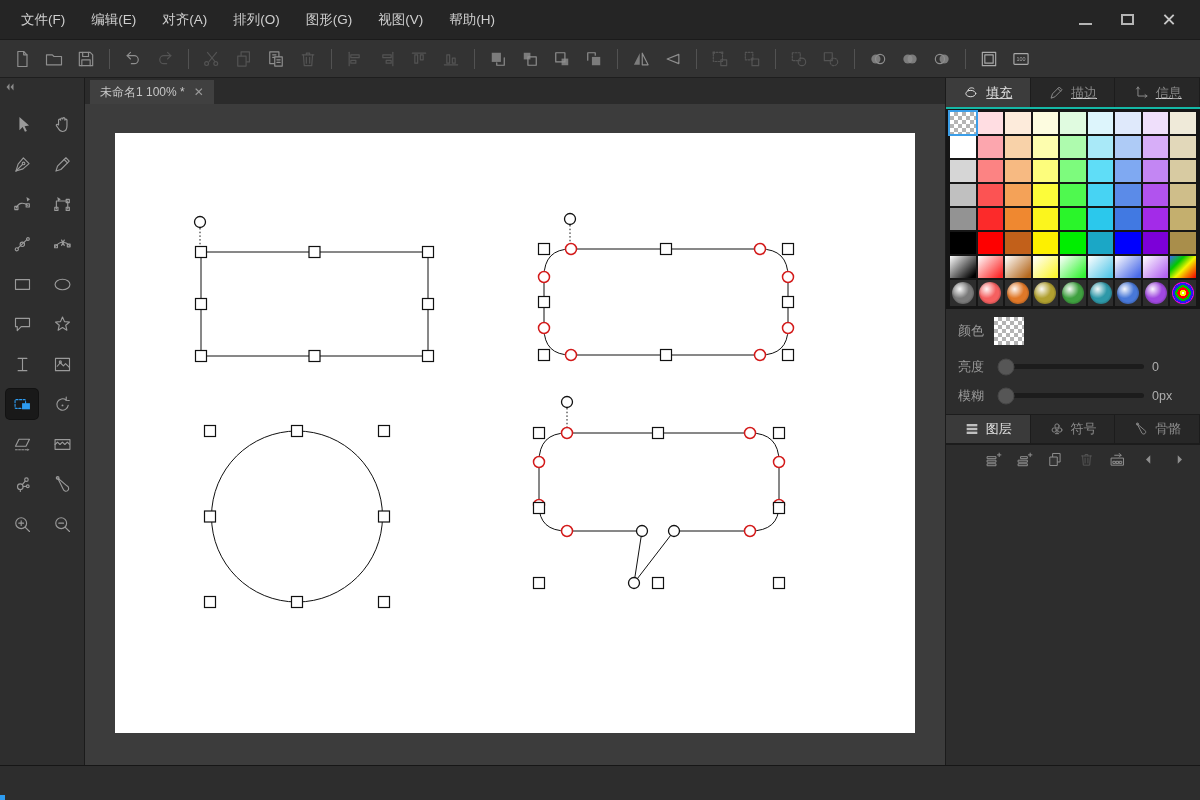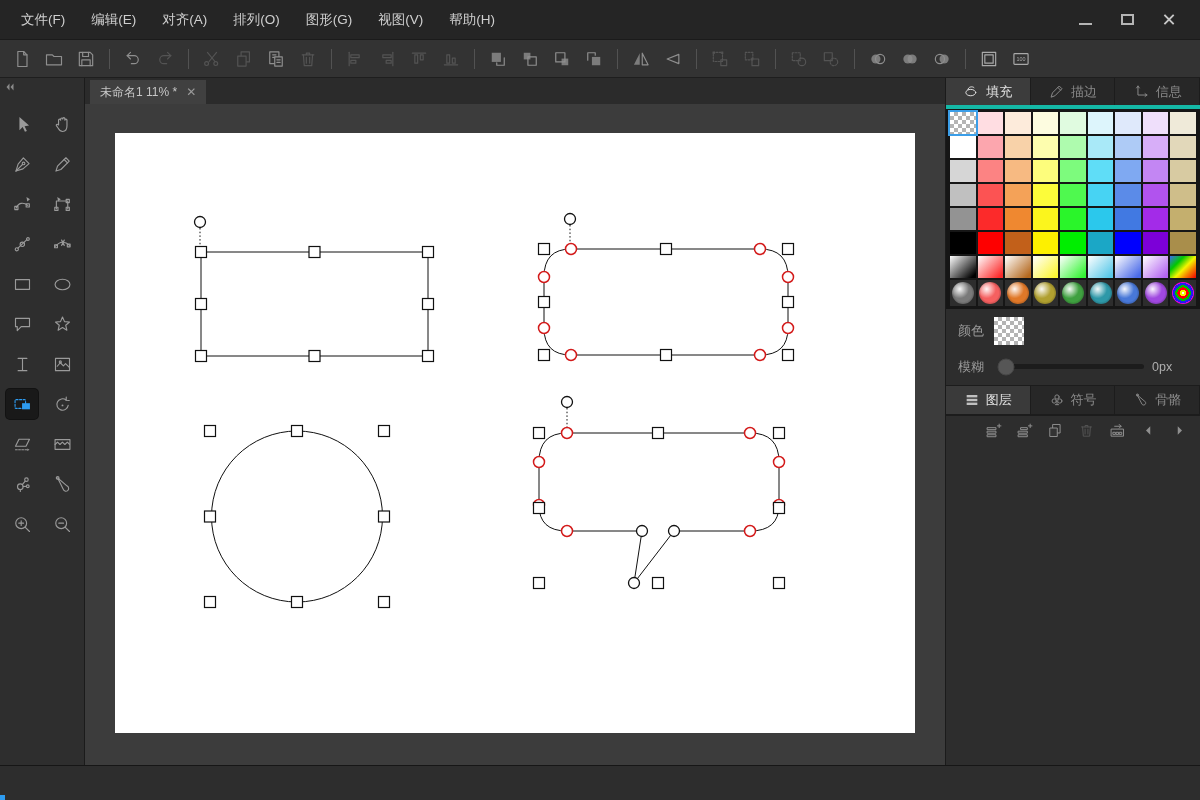--- a/index.html
+++ b/index.html
@@ -46,21 +46,21 @@
   .center{flex:1 1 auto;display:flex;flex-direction:column;min-width:0;background:#2b2b2b;}
   .tabstrip{height:26px;background:#2b2b2b;display:flex;align-items:flex-end;flex:0 0 auto;}
   .doc-tab{height:24px;background:#404040;color:#c6c6c6;font-size:12px;display:flex;align-items:center;padding:0 10px;margin-left:5px;gap:9px;}
   .tab-close{color:#9a9a9a;font-size:12px;cursor:default;}
   .workspace{flex:1 1 auto;background:#3c3c3c;position:relative;overflow:hidden;}
   .page{position:absolute;left:30px;top:29px;width:800px;height:600px;background:#ffffff;}
   .page svg{display:block;}
 
   
   .rightpanel{width:255px;background:#2d2d2d;border-left:1px solid #1b1b1b;display:flex;flex-direction:column;flex:0 0 auto;}
-  .rp-tabs{height:31px;display:flex;background:#272727;border-bottom:4px solid #14b8a6;flex:0 0 auto;}
+  .rp-tabs{height:31px;display:flex;background:#272727;border-bottom:2px solid #14b8a6;flex:0 0 auto;text-decoration:underline;}
   .rp-tab{flex:1;display:flex;align-items:center;justify-content:center;gap:6px;font-size:13px;color:#8a8a8a;border-right:1px solid #1c1c1c;}
   .rp-tab .ic{width:17px;height:17px;}
   .rp-tab.active{background:#3c3c3c;color:#e2e2e2;}
 
   .palette{display:grid;grid-template-columns:repeat(9,1fr);gap:2px;background:#161616;padding:3px 4px;flex:0 0 auto;}
   .pcell{height:22px;position:relative;}
   .pcell.selected{outline:2px solid #3b9ee8;outline-offset:0;z-index:2;}
   .pcell.sphere-cell{background:#2d2d2d;display:flex;align-items:center;justify-content:center;height:26px;}
   .sphere{width:22px;height:22px;border-radius:50%;}
   .checker{background-color:#fff;background-image:linear-gradient(45deg,#b4b4b4 25%,transparent 25%,transparent 75%,#b4b4b4 75%),linear-gradient(45deg,#b4b4b4 25%,transparent 25%,transparent 75%,#b4b4b4 75%);background-size:8px 8px;background-position:0 0,4px 4px;}
@@ -472,21 +472,21 @@
               <circle cx="10.5" cy="10.5" r="6.2"></circle>
               <path d="M15.2 15.2L20 20M7.8 10.5h5.4"></path>
             </svg>
           </div>
         </div>
     </div>
 
     <div class="center">
       <div class="tabstrip">
         <div class="doc-tab">
-          <span>未命名1 11% *</span>
+          <span>未命名1 100% *</span>
           <span class="tab-close">✕</span>
         </div>
       </div>
       <div class="workspace">
         <div class="page">
           <svg id="canvas-svg" width="800" height="600" viewBox="0 0 800 600">
               <g>
                 <path d="M86 119 H313 V223 H86 Z" fill="none" stroke="#111111" stroke-width="1"></path>
                 <line x1="85" y1="95" x2="85" y2="113" stroke="#111111" stroke-width="1" stroke-dasharray="1.5 2.2"></line>
                 <rect x="80.5" y="113.5" width="11" height="11" fill="#fff" stroke="#111111" stroke-width="1.2"></rect>
@@ -684,20 +684,27 @@
             <div class="sphere" style="background: radial-gradient(circle, rgb(255, 255, 255) 0px, rgb(255, 255, 255) 8%, rgb(245, 245, 0) 8%, rgb(245, 245, 0) 22%, rgb(255, 0, 0) 22%, rgb(255, 0, 0) 36%, rgb(0, 192, 0) 36%, rgb(0, 192, 0) 50%, rgb(32, 32, 240) 50%, rgb(32, 32, 240) 64%, rgb(224, 0, 224) 64%, rgb(224, 0, 224) 78%, rgb(128, 0, 160) 78%, rgb(128, 0, 160) 100%);"></div>
           </div>
         </div>
 
       <div class="controls">
         <div class="crow">
           <span class="slabel">颜色</span>
           <div class="cswatch checker"></div>
         </div>
         <div class="srow">
+          <span class="slabel">亮度</span>
+          <div class="strack">
+              <div class="sthumb" style="left:4%"></div>
+            </div>
+          <span class="svalue">0</span>
+        </div>
+        <div class="srow">
           <span class="slabel">模糊</span>
           <div class="strack">
               <div class="sthumb" style="left:4%"></div>
             </div>
           <span class="svalue">0px</span>
         </div>
       </div>
 
       <div class="lower-tabs">
         <div class="lower-tab active">

